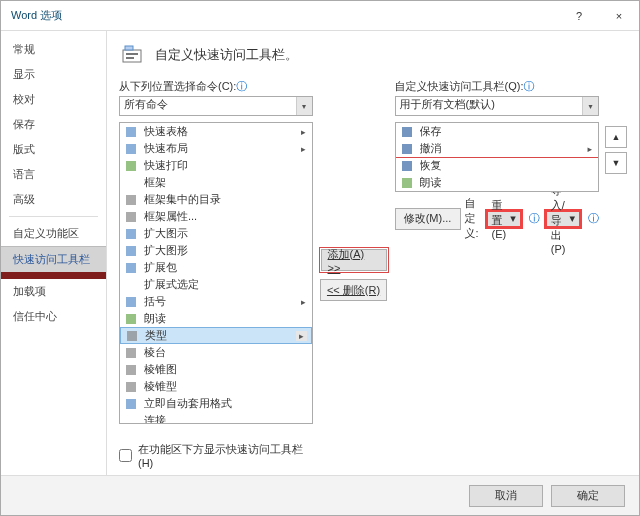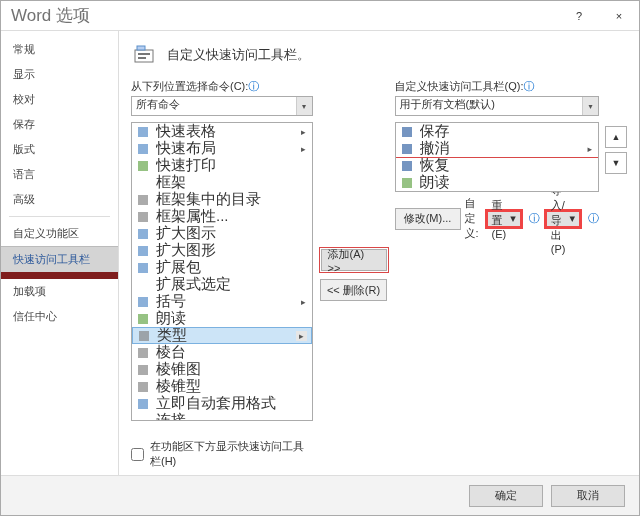--- a/index.html
+++ b/index.html
@@ -1,57 +1,57 @@
 <!DOCTYPE html>
 <html><head>
 <meta charset="utf-8">
 <style>
 *{box-sizing:border-box;margin:0;padding:0;font-family:"Microsoft YaHei","Segoe UI",sans-serif;font-size:11px;color:#333}
 body{background:#fff;width:640px;height:516px;overflow:hidden;position:relative}
 .dialog{width:640px;height:516px;border:1px solid #aaa;background:#fff;display:flex;flex-direction:column}
 .titlebar{height:30px;display:flex;align-items:center;padding:0 0 0 10px;border-bottom:1px solid #ddd}
-.titlebar .title{flex:1;color:#737373;font-size:17px}
+.titlebar .title{flex:1;color:#0c4a6e;font-size:11px}
 .titlebar .btn{width:40px;height:29px;display:flex;align-items:center;justify-content:center;font-size:12px;color:#555}
 .content{flex:1;display:flex;overflow:hidden}
-.sidebar{width:118px;background:#fff;border-right:1px solid #ddd;padding-top:6px}
+.sidebar{width:106px;background:#fff;border-right:1px solid #ddd;padding-top:6px}
 .sidebar .cat{padding:5px 12px;font-size:11px;color:#444;cursor:pointer}
 .sidebar .cat.sel{background:#d4d4d4;border-top:1px solid #bbb;border-bottom:7px solid #7f1d1d;color:#2a579a}
 .sidebar .sep{height:1px;background:#ddd;margin:4px 8px}
 .main{flex:1;padding:10px 12px 6px 12px;display:flex;flex-direction:column;overflow:hidden}
 .header{display:flex;align-items:center;gap:8px;margin-bottom:10px}
 .iconbox{width:28px;height:28px;display:flex;align-items:center;justify-content:center}
 .htxt{font-size:13px;color:#333}
 .cols{flex:1;display:flex;gap:6px;overflow:hidden}
 .col{display:flex;flex-direction:column}
 .col.left{width:228px}
 .col.mid{width:70px;align-items:center;justify-content:center;gap:6px}
 .col.right{flex:1}
 .lbl{font-size:11px;color:#555;margin-bottom:2px}
 .ui-link{color:#0066cc}
 select,.dd{width:100%;height:20px;border:1px solid #ababab;background:#fff;padding:0 4px;font-size:11px;position:relative}
 .dd{display:flex;align-items:flex-start;justify-content:space-between}
 .dd .ddarrow{width:16px;height:18px;background:#e6e6e6;border-left:1px solid #ccc;display:flex;align-items:center;justify-content:center;position:absolute;right:0;top:0;font-size:8px;color:#555}
 .listbox{flex:1;border:1px solid #ababab;overflow:auto;margin-top:6px;background:#fff;position:relative}
 .li{display:flex;align-items:center;height:17px;padding:0 4px;gap:6px;position:relative}
 .li .ic{width:14px;height:14px;display:flex;align-items:center;justify-content:center;font-size:10px;color:#5a8fc9}
-.li .txt{flex:1;font-size:15px;white-space:nowrap;overflow:hidden;text-overflow:ellipsis}
+.li .txt{flex:1;font-size:11px;white-space:nowrap;overflow:hidden;text-overflow:ellipsis}
 .li .arrow-r{font-size:9px;color:#555;padding-right:2px}
 .li.hl{background:#cce4f7;border:1px solid #7bb1e0}
 .btn-s{min-width:66px;height:22px;border:1px solid #adadad;background:#e1e1e1;font-size:11px;padding:0 6px;display:flex;align-items:center;justify-content:center;cursor:pointer}
 .btn-s.disabled{color:#a0a0a0;background:#efefef}
 .red1{border:1px solid #d94747;padding:1px}
 .spin{display:flex;flex-direction:column;gap:4px;margin-top:30px}
 .spin .sp{width:22px;height:22px;border:1px solid #adadad;display:flex;align-items:center;justify-content:center;font-size:9px;background:#fff}
 .footerchk{display:flex;align-items:center;gap:6px;margin-top:18px;font-size:11px}
 .footerbar{height:40px;border-top:1px solid #ddd;display:flex;align-items:center;justify-content:flex-end;padding:0 14px;gap:8px;background:#f3f3f3}
 .rightblock{display:flex;flex-direction:row;gap:4px;margin-top:4px}
 .rline{display:flex;align-items:center;gap:6px;font-size:11px}
 .rline .ddlbl{display:flex;border:3px solid #ef4444;background:#e1e1e1;height:20px;align-items:center;padding:0 4px;gap:4px}
 .redbox{position:absolute;border:1px solid #d94747;pointer-events:none}
-.u{}
+.u{text-decoration:underline}
 svg{display:block}
 </style>
 </head>
 <body>
 
 <div class="dialog">
   <div class="titlebar">
     <div class="title">Word 选项</div>
     <div class="btn">
         <span>?</span>
@@ -338,19 +338,19 @@
               <div class="sp">▼</div>
             </div>
           </div>
         </div>
       </div>
     </div>
   </div>
 
   <div class="footerbar">
     <div class="btn-s" style="min-width:74px">
+        <span>取消</span>
+      </div>
+    <div class="btn-s" style="min-width:74px">
         <span>确定</span>
-      </div>
-    <div class="btn-s" style="min-width:74px">
-        <span>取消</span>
       </div>
   </div>
 </div>
 
 </body></html>

